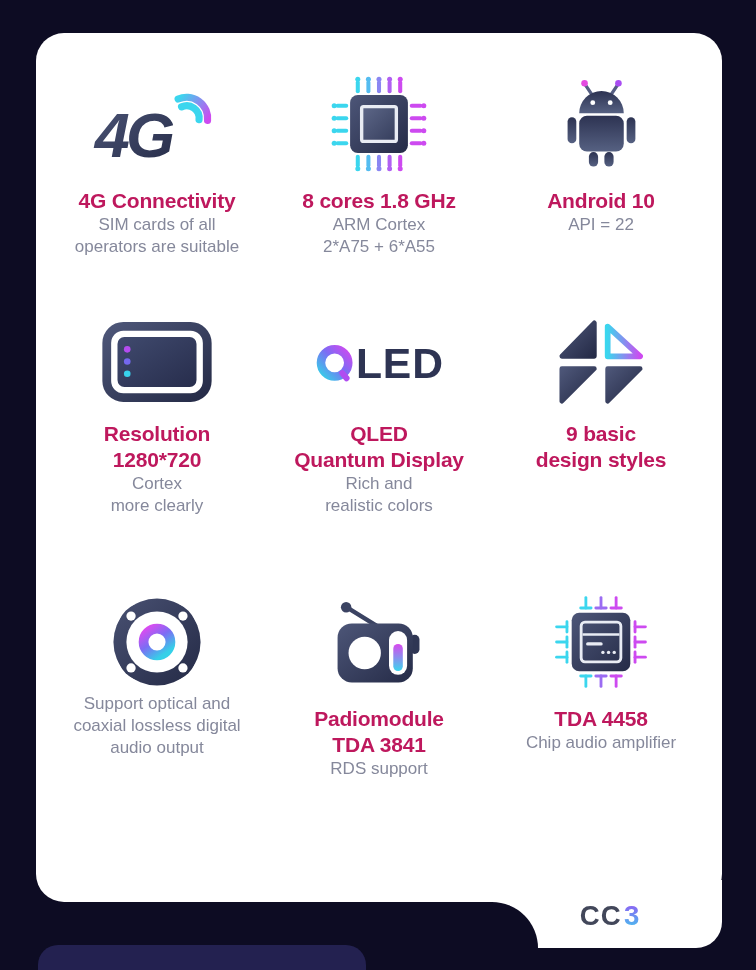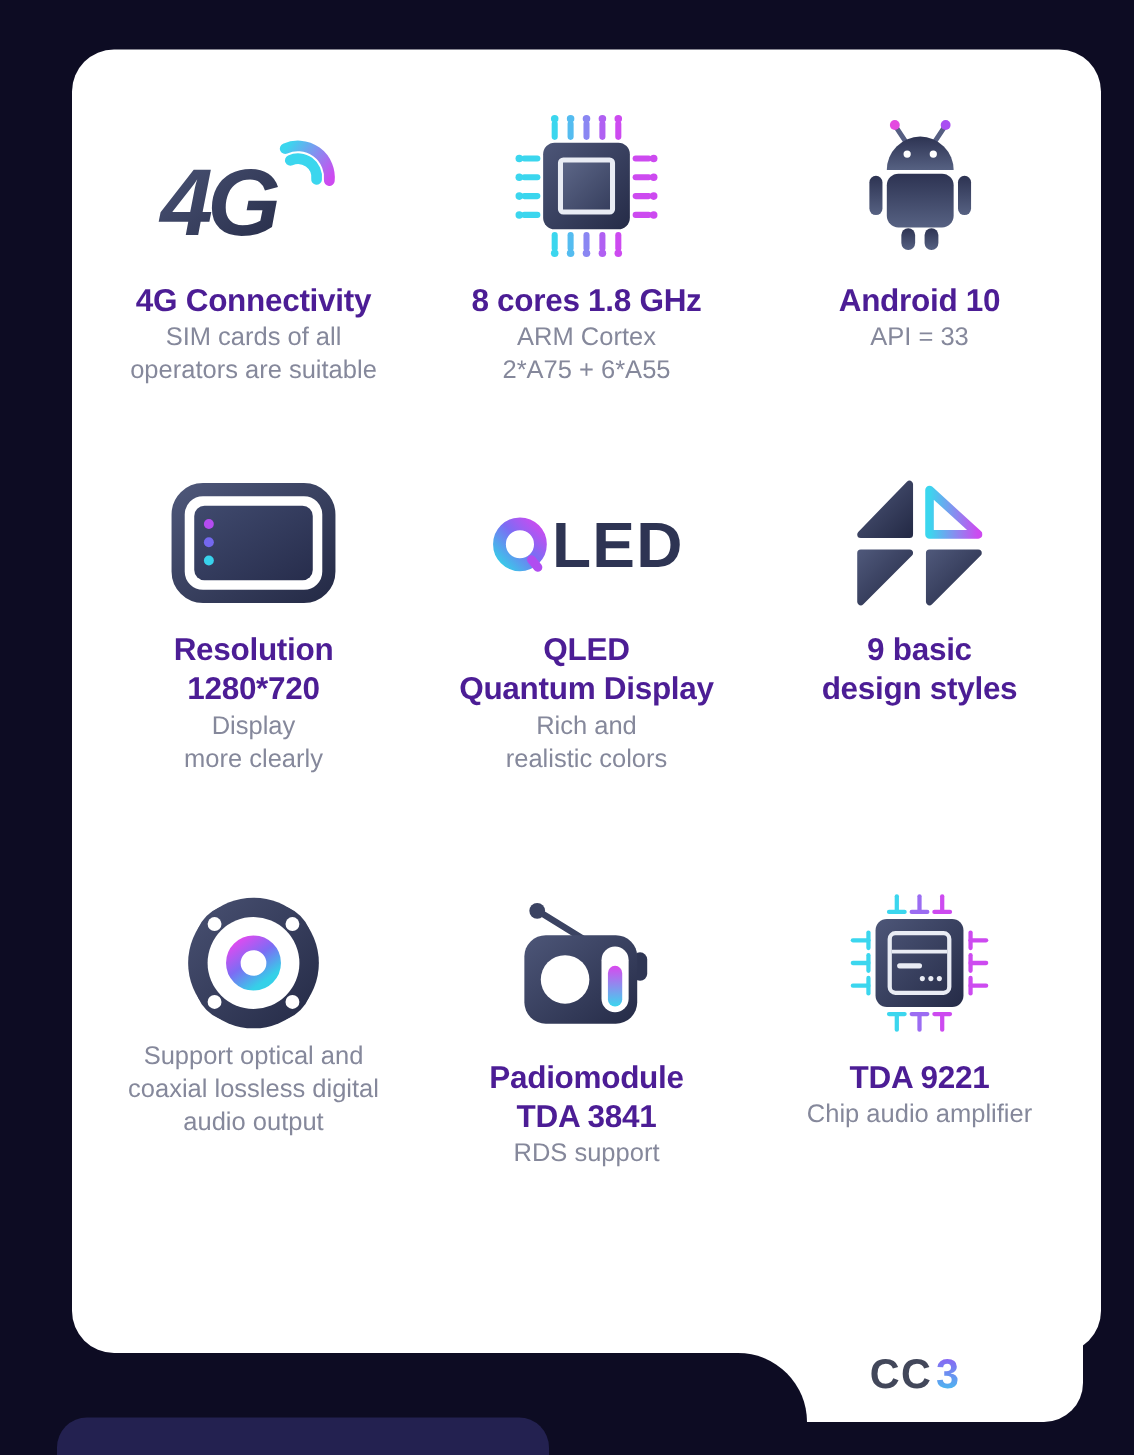--- a/index.html
+++ b/index.html
@@ -1,25 +1,25 @@
 <!DOCTYPE html>
 <html><head>
 <meta charset="utf-8">
 <style>
   html,body{margin:0;padding:0;background:#0d0c23;}
   .page{position:relative;width:756px;height:970px;background:#0d0c23;overflow:hidden;
         font-family:"Liberation Sans",sans-serif;}
-  .card{position:absolute;left:48px;top:33px;width:686px;height:869px;background:#ffffff;
+  .card{position:absolute;left:36px;top:33px;width:686px;height:869px;background:#ffffff;
         border-radius:28px;}
   .grid{display:grid;grid-template-columns:1fr 1fr 1fr;grid-template-rows:243px 275px 285px;
         padding:40px 10px 0 10px;}
   .cell{text-align:center;}
   .icon-box{height:102px;display:flex;align-items:center;justify-content:center;}
   .row2 .icon-box{height:92px;text-align:center;}
-  .title{margin-top:13px;font-size:21px;font-weight:700;color:#4c1d95;line-height:1.24;
+  .title{margin-top:13px;font-size:21px;font-weight:700;color:#be185d;line-height:1.24;
          white-space:pre-line;letter-spacing:-0.2px;}
   .subtitle{font-size:17px;color:#85889b;line-height:1.28;white-space:pre-line;}
   svg text{font-family:"Liberation Sans",sans-serif;}
   
   .tab{position:absolute;left:490px;top:880px;width:232px;height:68px;background:#ffffff;
        border-radius:0 0 26px 26px;}
   .fillet{position:absolute;left:490px;top:902px;width:48px;height:46px;background:#0d0c23;
           border-top-right-radius:46px;}
   .logo{position:absolute;left:578px;top:900px;width:92px;height:30px;}
   
@@ -158,36 +158,36 @@
             <circle cx="39" cy="28" r="2.5" fill="#ffffff"></circle>
             <circle cx="57" cy="28" r="2.5" fill="#ffffff"></circle>
             <rect x="25" y="41.5" width="46" height="37" rx="8" fill="url(#gDarkV)"></rect>
             <rect x="13" y="43" width="9" height="27" rx="4.5" fill="url(#gDarkV)"></rect>
             <rect x="74" y="43" width="9" height="27" rx="4.5" fill="url(#gDarkV)"></rect>
             <rect x="35" y="79" width="9.5" height="15" rx="4.7" fill="url(#gDarkV)"></rect>
             <rect x="51" y="79" width="9.5" height="15" rx="4.7" fill="url(#gDarkV)"></rect>
           </svg>
         </div>
         <div class="title">Android 10</div>
-        <div class="subtitle">API = 33</div>
+        <div class="subtitle">API = 22</div>
       </div>
 
       <div class="cell row2">
         <div class="icon-box">
           <svg width="110" height="80" viewBox="0 0 112 82">
             <rect x="4.5" y="4.5" width="103" height="73" rx="17" fill="none" stroke="url(#gDark)" stroke-width="9"></rect>
             <rect x="15.5" y="15.5" width="81" height="51" rx="7" fill="url(#gScreen)"></rect>
             <circle cx="25.5" cy="28" r="3.4" fill="#b44cf0"></circle>
             <circle cx="25.5" cy="40.5" r="3.4" fill="#7468ee"></circle>
             <circle cx="25.5" cy="53" r="3.4" fill="#38d2ec"></circle>
           </svg>
         </div>
         <div class="title">Resolution
 1280*720</div>
-        <div class="subtitle">Display
+        <div class="subtitle">Cortex
 more clearly</div>
       </div>
 
       <div class="cell row2">
         <div class="icon-box">
           <svg width="128" height="46" viewBox="0 0 150 52">
             <circle cx="23" cy="27" r="16" fill="none" stroke="url(#gQ)" stroke-width="10"></circle>
             <line x1="32" y1="39" x2="37" y2="45" stroke="#b04df0" stroke-width="7" stroke-linecap="round"></line>
             <text x="48" y="45" font-size="50" font-weight="bold" fill="#2e3453" letter-spacing="1">LED</text>
           </svg>
@@ -293,21 +293,21 @@
             </g>
             <rect x="24" y="24" width="62" height="62" rx="8" fill="url(#gDark)"></rect>
             <rect x="34" y="34" width="42" height="42" rx="4" fill="none" stroke="#e9ecf4" stroke-width="3"></rect>
             <line x1="35.5" y1="47" x2="74.5" y2="47" stroke="#e9ecf4" stroke-width="2.6"></line>
             <line x1="41" y1="57" x2="55" y2="57" stroke="#e9ecf4" stroke-width="3.6" stroke-linecap="round"></line>
             <circle cx="57" cy="66" r="1.8" fill="#e9ecf4"></circle>
             <circle cx="63" cy="66" r="1.8" fill="#e9ecf4"></circle>
             <circle cx="69" cy="66" r="1.8" fill="#e9ecf4"></circle>
           </svg>
         </div>
-        <div class="title">TDA 9221</div>
+        <div class="title">TDA 4458</div>
         <div class="subtitle">Chip audio amplifier</div>
       </div>
 
     </div>
   </div>
 
   <div class="tab"></div>
   <div class="fillet"></div>
   <svg class="logo" viewBox="0 0 100 32">
     <text x="2" y="27" font-size="30" font-weight="bold" fill="#42475a" letter-spacing="1">CC</text>

